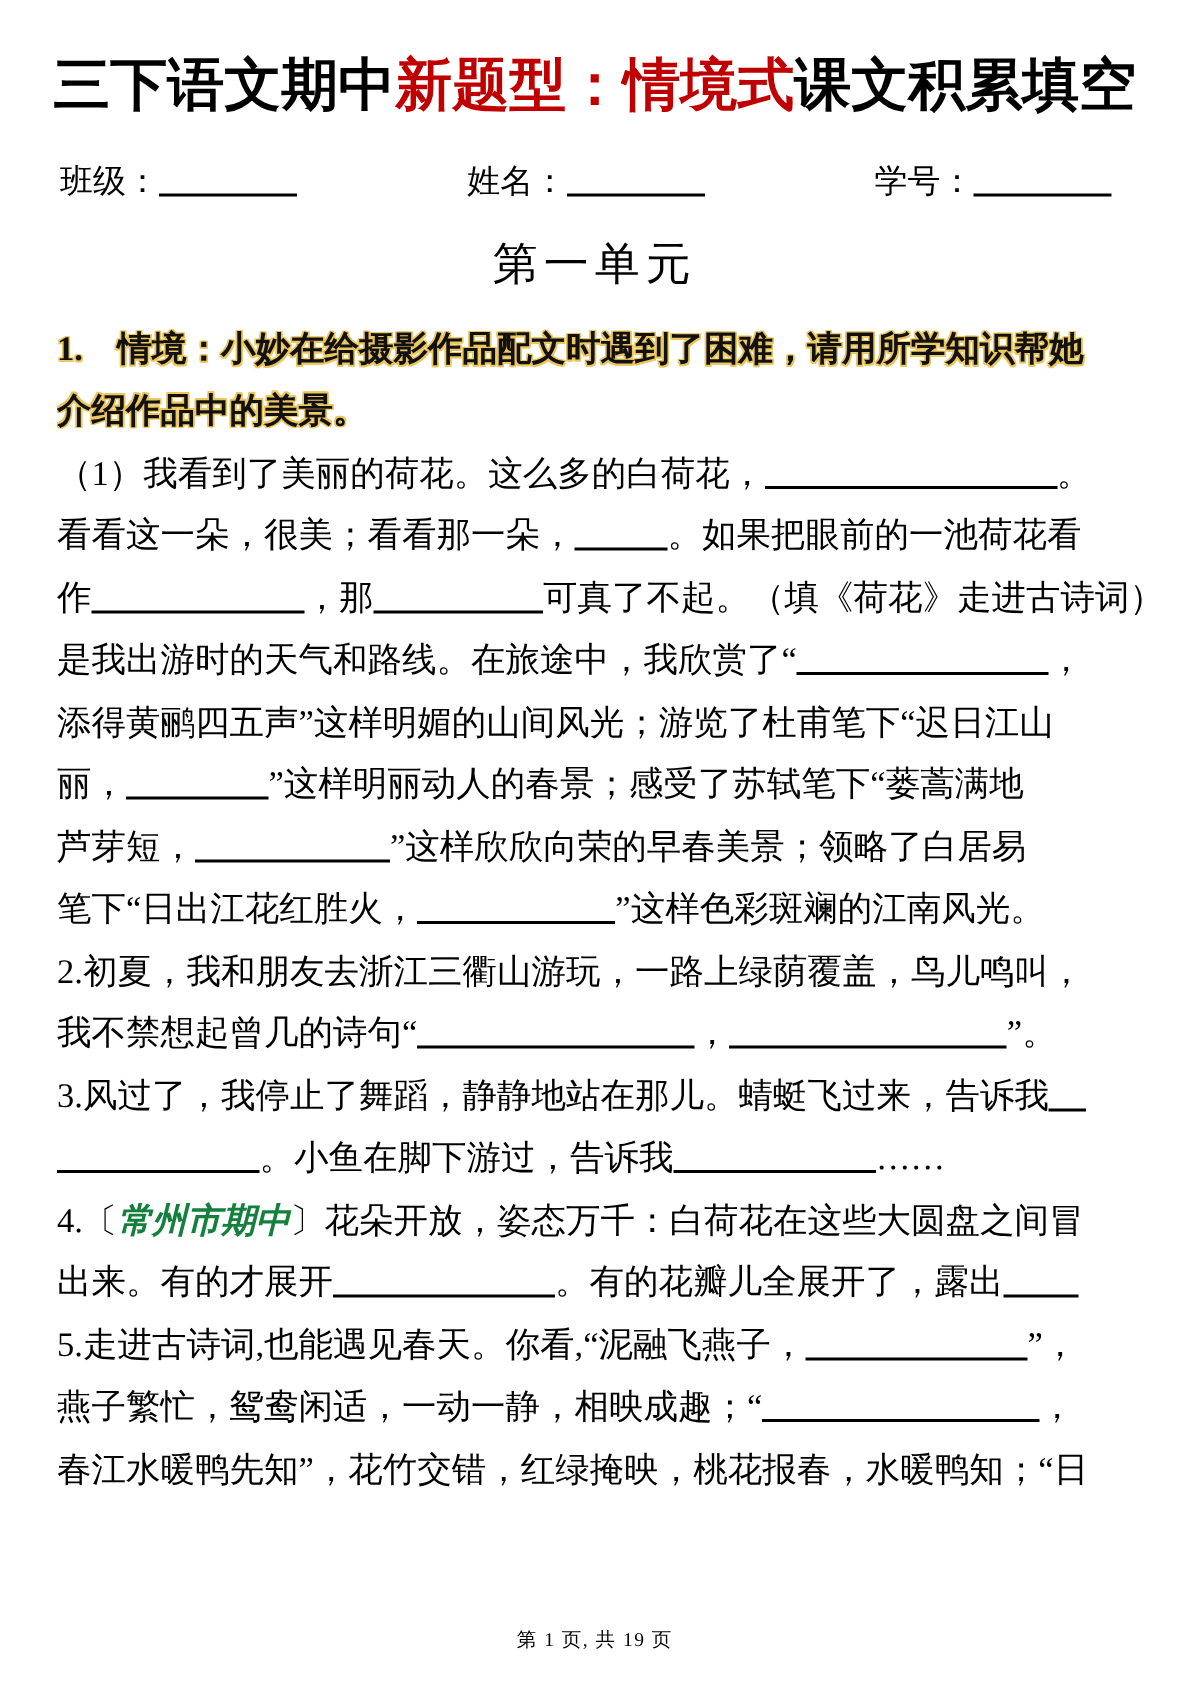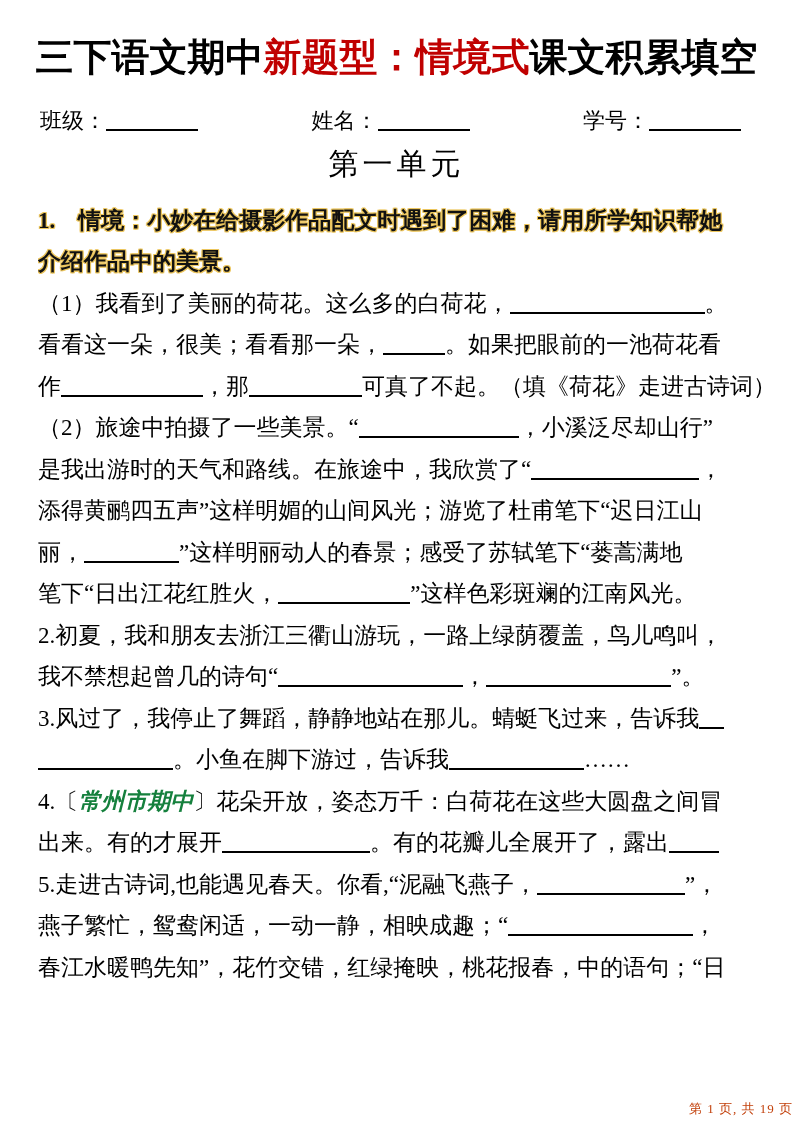--- a/index.html
+++ b/index.html
@@ -30,21 +30,21 @@
     font-size:22px;
     line-height:30px;
     text-align:center;
   }
   .info-field{white-space:nowrap;}
   
   .section-heading{
     text-align:center;
     font-size:30px;
     font-weight:500;
-    margin-top:8px;
+    margin-top:20px;
     letter-spacing:4px;
   }
   
   .body{
     margin:15px 26px 0 38px;
     font-size:23px;
     line-height:41.5px;
   }
   .line{white-space:nowrap;overflow:hidden;}
   .blank{
@@ -59,24 +59,24 @@
     color:#111;
     text-shadow:
       1px 0 0 #ecc65e, -1px 0 0 #ecc65e,
       0 1px 0 #ecc65e, 0 -1px 0 #ecc65e,
       1px 1px 0 #ecc65e, -1px -1px 0 #ecc65e,
       1px -1px 0 #ecc65e, -1px 1px 0 #ecc65e;
   }
   
   .footer{
     position:absolute;
-    left:0;right:0;bottom:4px;
-    text-align:right;
+    left:0;right:0;bottom:20px;
+    text-align:center;
     font-size:13px;
-    color:#c2410c;
+    color:#000000;
     letter-spacing:1px;
   }
 </style>
 </head>
 <body>
 
 <div class="page">
 
   <h1 class="title"><span>三下语文期中</span><span class="red">新题型：情境式</span><span>课文积累填空</span></h1>
 
@@ -87,31 +87,31 @@
   </div>
 
   <div class="section-heading">第一单元</div>
 
   <div class="body">
       <div class="line lead"><span>1.　情境：小妙在给摄影作品配文时遇到了困难，请用所学知识帮她</span></div>
       <div class="line lead"><span>介绍作品中的美景。</span></div>
       <div class="line"><span>（1）我看到了美丽的荷花。这么多的白荷花，</span><span class="blank" style="width: 195px;"></span><span>。</span></div>
       <div class="line"><span>看看这一朵，很美；看看那一朵，</span><span class="blank" style="width: 62px;"></span><span>。如果把眼前的一池荷花看</span></div>
       <div class="line"><span>作</span><span class="blank" style="width: 142px;"></span><span>，那</span><span class="blank" style="width: 113px;"></span><span>可真了不起。（填《荷花》走进古诗词）</span></div>
-      <div class="line"><span>（2）旅途中拍摄了一些美景。“</span><span class="blank" style="width: 160px;"></span><span>，小溪泛尽却山行”</span></div>
       <div class="line"><span>是我出游时的天气和路线。在旅途中，我欣赏了“</span><span class="blank" style="width: 168px;"></span><span>，</span></div>
       <div class="line"><span>添得黄鹂四五声”这样明媚的山间风光；游览了杜甫笔下“迟日江山</span></div>
       <div class="line"><span>丽，</span><span class="blank" style="width: 95px;"></span><span>”这样明丽动人的春景；感受了苏轼笔下“蒌蒿满地</span></div>
+      <div class="line"><span>芦芽短，</span><span class="blank" style="width: 130px;"></span><span>”这样欣欣向荣的早春美景；领略了白居易</span></div>
       <div class="line"><span>笔下“日出江花红胜火，</span><span class="blank" style="width: 132px;"></span><span>”这样色彩斑斓的江南风光。</span></div>
       <div class="line"><span>2.初夏，我和朋友去浙江三衢山游玩，一路上绿荫覆盖，鸟儿鸣叫，</span></div>
       <div class="line"><span>我不禁想起曾几的诗句“</span><span class="blank" style="width: 185px;"></span><span>，</span><span class="blank" style="width: 185px;"></span><span>”。</span></div>
       <div class="line"><span>3.风过了，我停止了舞蹈，静静地站在那儿。蜻蜓飞过来，告诉我</span><span class="blank" style="width: 25px;"></span></div>
       <div class="line"><span class="blank" style="width: 135px;"></span><span>。小鱼在脚下游过，告诉我</span><span class="blank" style="width: 135px;"></span><span>……</span></div>
       <div class="line"><span>4.〔</span><span class="red-tag">常州市期中</span><span>〕花朵开放，姿态万千：白荷花在这些大圆盘之间冒</span></div>
       <div class="line"><span>出来。有的才展开</span><span class="blank" style="width: 148px;"></span><span>。有的花瓣儿全展开了，露出</span><span class="blank" style="width: 50px;"></span></div>
       <div class="line"><span>5.走进古诗词,也能遇见春天。你看,“泥融飞燕子，</span><span class="blank" style="width: 148px;"></span><span>”，</span></div>
       <div class="line"><span>燕子繁忙，鸳鸯闲适，一动一静，相映成趣；“</span><span class="blank" style="width: 185px;"></span><span>，</span></div>
-      <div class="line"><span>春江水暖鸭先知”，花竹交错，红绿掩映，桃花报春，中的语句；“日</span></div>
+      <div class="line"><span>春江水暖鸭先知”，花竹交错，红绿掩映，桃花报春，水暖鸭知；“日</span></div>
     </div>
 
   <div class="footer">第 1 页, 共 19 页</div>
 
 </div>
 
 </body></html>

